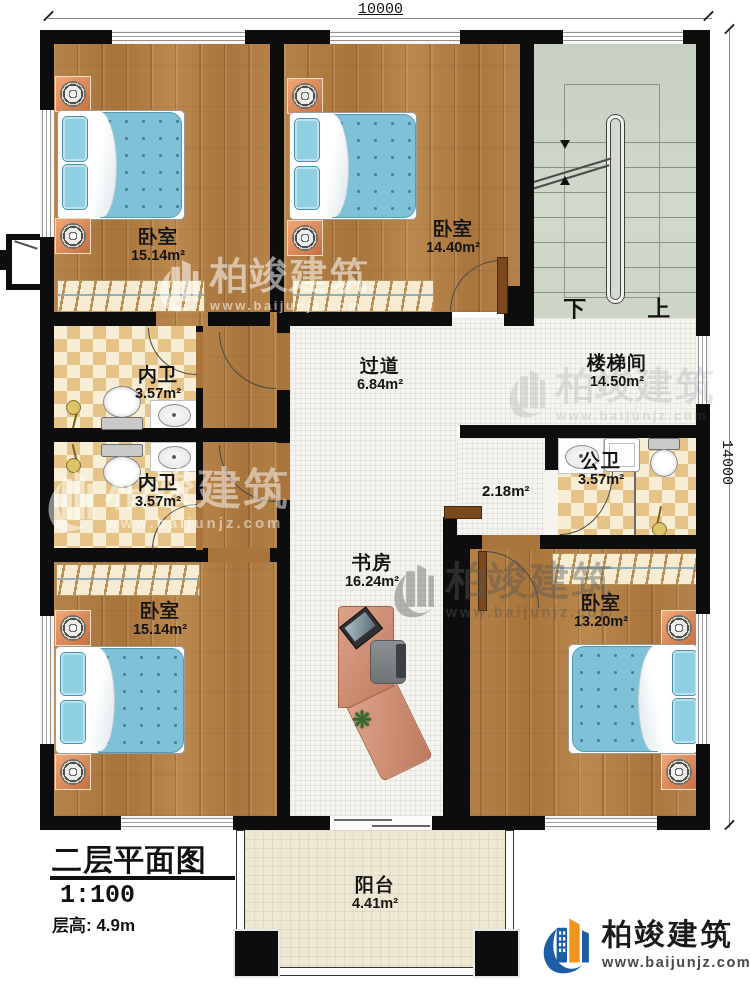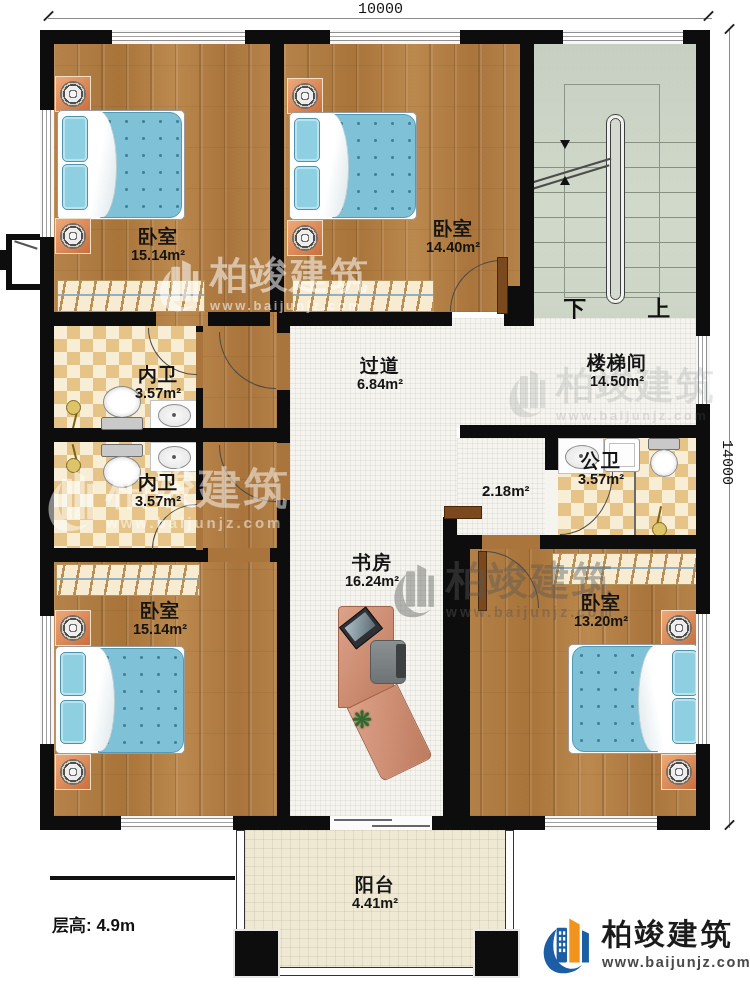--- a/index.html
+++ b/index.html
@@ -314,21 +314,21 @@
       <div class="ar">13.20m²</div>
     </div>
   <div class="rlabel" style="left:375px;top:874px;">
       <div class="nm">阳台</div>
       <div class="ar">4.41m²</div>
     </div>
 
   <div class="dimline" style="left:48px;top:18px;width:664px;height:1px;"></div>
   <div class="tick" style="left:42px;top:15px;"></div>
   <div class="tick" style="left:702px;top:15px;"></div>
-  <div class="dimtext" style="left:358px;top:1px;">10000</div>
+  <div class="dimtext" style="left:358px;top:1px;text-decoration:underline;">10000</div>
   <div class="dimline" style="left:729px;top:30px;width:1px;height:798px;"></div>
   <div class="tick" style="left:723px;top:28px;"></div>
   <div class="tick" style="left:723px;top:824px;"></div>
   <div class="dimtext" style="left:718px;top:440px;writing-mode:vertical-rl;">14000</div>
 
   <div class="wm" style="left:158px;top:256px;color:#ffffff;opacity:.55;">
     <svg width="44" height="56" viewBox="0 0 40 52" fill="currentColor">
         <path d="M5,46 C-2,36 2,21 12,13 C8,23 8,34 13,41 C18,48 28,50 34,44 C28,53 11,54 5,46Z"></path>
         <rect x="12" y="10" width="8" height="32" rx="1"></rect>
         <polygon points="22,4 30,8 30,42 22,42"></polygon>
@@ -369,20 +369,23 @@
         <rect x="12" y="10" width="8" height="32" rx="1"></rect>
         <polygon points="22,4 30,8 30,42 22,42"></polygon>
         <rect x="32" y="14" width="5" height="28"></rect>
       </svg>
     <div>
         <div class="wm-co" style="font-size:38px;letter-spacing:2px;">柏竣建筑</div>
     <div class="wm-url" style="font-size:13px;letter-spacing:2.5px;">www.baijunjz.com</div>
       </div>
   </div>
 
+  <div class="tb-title">
+    <span class="tb-line1">二层平面图</span><span class="tb-scale">1:100</span>
+  </div>
   <div class="tb-rule"></div>
   <div class="tb-sub" style="top:914px;">层高: 4.9m</div>
 
   <div class="brand">
     <svg width="54" height="60" viewBox="0 0 44 52">
       <path d="M6,46 C-2,36 2,21 13,13 C9,23 9,34 14,41 C19,48 29,50 35,44 C29,53 12,54 6,46Z" fill="#1b5ea5"></path>
       <rect x="13" y="12" width="9" height="30" rx="1" fill="#1b5ea5"></rect>
       <g fill="#ffffff">
           <rect x="15" y="15" width="2" height="3"></rect>
           <rect x="18.5" y="15" width="2" height="3"></rect>

